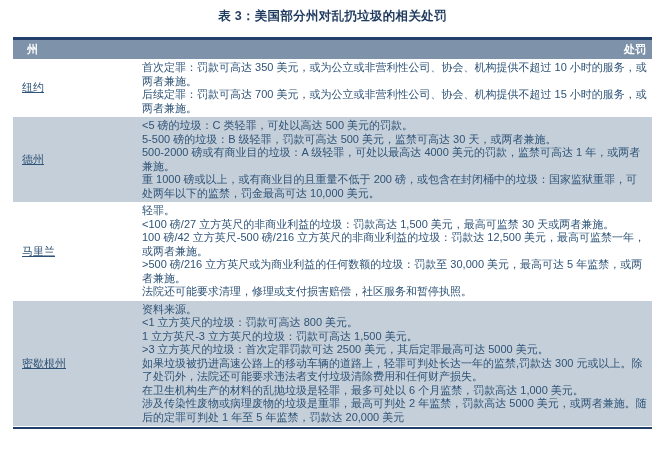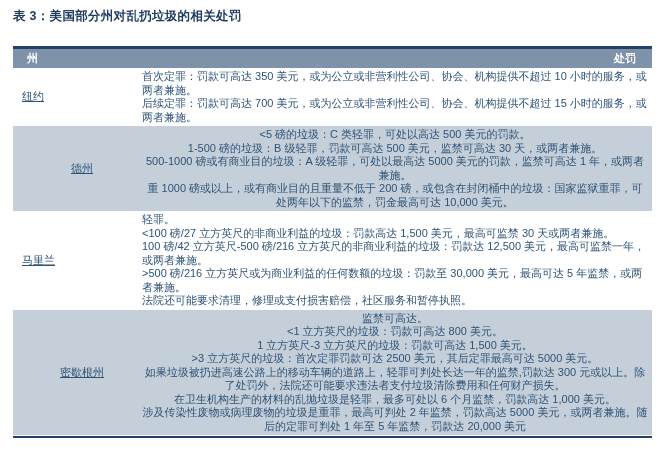--- a/index.html
+++ b/index.html
@@ -19,21 +19,22 @@
     overflow:hidden;
   }
   .report{
     padding:8px 14px 0 13px;
   }
   .table-title{
     font-size:12.5px;
     font-weight:bold;
     color:var(--title-color);
     letter-spacing:.3px;
-    margin-bottom:21px;
+    margin-bottom:12px;
+    text-align:center;
   }
   .accent-rule{
     height:3px;
     background:var(--accent-line);
     margin-bottom:0;
   }
   table.penalty-table{
     width:639px;
     border-collapse:collapse;
     table-layout:fixed;
@@ -42,39 +43,38 @@
   thead th{
     background:var(--header-bg);
     color:var(--header-text);
     font-size:11px;
     font-weight:bold;
     height:19px;
     vertical-align:middle;
     padding:0;
   }
   th.th-state{text-align:left;padding-left:14px;}
-  th.th-penalty{text-align:right;padding-right:16px;}
+  th.th-penalty{text-align:right;padding-right:6px;}
   tbody td{
     font-size:11px;
     line-height:13.5px;
     color:var(--body-text);
     vertical-align:middle;
     padding:2px 0;
   }
   td.state-cell{
     padding-left:9px;
     text-decoration:underline;
   }
   td.penalty-cell{
     padding-right:4px;
     margin-left:25px;
   }
   tr.shaded td{
     background:var(--shaded-row-bg);
-    text-align:center;
   }
   .bottom-rule{
     height:2px;
     background:var(--accent-line);
     width:639px;
     margin-top:1px;
   }
   .source-note{
     font-size:11px;
     color:var(--title-color);
@@ -107,39 +107,39 @@
           <td class="state-cell">纽约</td>
           <td class="penalty-cell">
             <div class="penalty-line">首次定罪：罚款可高达 350 美元，或为公立或非营利性公司、协会、机构提供不超过 10 小时的服务，或两者兼施。</div>
             <div class="penalty-line">后续定罪：罚款可高达 700 美元，或为公立或非营利性公司、协会、机构提供不超过 15 小时的服务，或两者兼施。</div>
           </td>
         </tr>
         <tr class="row shaded">
           <td class="state-cell">德州</td>
           <td class="penalty-cell">
             <div class="penalty-line">&lt;5 磅的垃圾：C 类轻罪，可处以高达 500 美元的罚款。</div>
-            <div class="penalty-line">1-500 磅的垃圾：B 级轻罪，罚款可高达 500 美元，监禁可高达 30 天，或两者兼施。</div>
-            <div class="penalty-line">500-1000 磅或有商业目的垃圾：A 级轻罪，可处以最高达 5000 美元的罚款，监禁可高达 1 年，或两者兼施。</div>
+            <div class="penalty-line">5-500 磅的垃圾：B 级轻罪，罚款可高达 500 美元，监禁可高达 30 天，或两者兼施。</div>
+            <div class="penalty-line">500-2000 磅或有商业目的垃圾：A 级轻罪，可处以最高达 4000 美元的罚款，监禁可高达 1 年，或两者兼施。</div>
             <div class="penalty-line">重 1000 磅或以上，或有商业目的且重量不低于 200 磅，或包含在封闭桶中的垃圾：国家监狱重罪，可处两年以下的监禁，罚金最高可达 10,000 美元。</div>
           </td>
         </tr>
         <tr class="row">
           <td class="state-cell">马里兰</td>
           <td class="penalty-cell">
             <div class="penalty-line">轻罪。</div>
             <div class="penalty-line">&lt;100 磅/27 立方英尺的非商业利益的垃圾：罚款高达 1,500 美元，最高可监禁 30 天或两者兼施。</div>
             <div class="penalty-line">100 磅/42 立方英尺-500 磅/216 立方英尺的非商业利益的垃圾：罚款达 12,500 美元，最高可监禁一年，或两者兼施。</div>
             <div class="penalty-line">&gt;500 磅/216 立方英尺或为商业利益的任何数额的垃圾：罚款至 30,000 美元，最高可达 5 年监禁，或两者兼施。</div>
             <div class="penalty-line">法院还可能要求清理，修理或支付损害赔偿，社区服务和暂停执照。</div>
           </td>
         </tr>
         <tr class="row shaded">
           <td class="state-cell">密歇根州</td>
           <td class="penalty-cell">
-            <div class="penalty-line">监禁可高达。</div>
+            <div class="penalty-line">资料来源。</div>
             <div class="penalty-line">&lt;1 立方英尺的垃圾：罚款可高达 800 美元。</div>
             <div class="penalty-line">1 立方英尺-3 立方英尺的垃圾：罚款可高达 1,500 美元。</div>
             <div class="penalty-line">&gt;3 立方英尺的垃圾：首次定罪罚款可达 2500 美元，其后定罪最高可达 5000 美元。</div>
             <div class="penalty-line">如果垃圾被扔进高速公路上的移动车辆的道路上，轻罪可判处长达一年的监禁,罚款达 300 元或以上。除了处罚外，法院还可能要求违法者支付垃圾清除费用和任何财产损失。</div>
             <div class="penalty-line">在卫生机构生产的材料的乱抛垃圾是轻罪，最多可处以 6 个月监禁，罚款高达 1,000 美元。</div>
             <div class="penalty-line">涉及传染性废物或病理废物的垃圾是重罪，最高可判处 2 年监禁，罚款高达 5000 美元，或两者兼施。随后的定罪可判处 1 年至 5 年监禁，罚款达 20,000 美元</div>
           </td>
         </tr>
       </tbody>
   </table>

